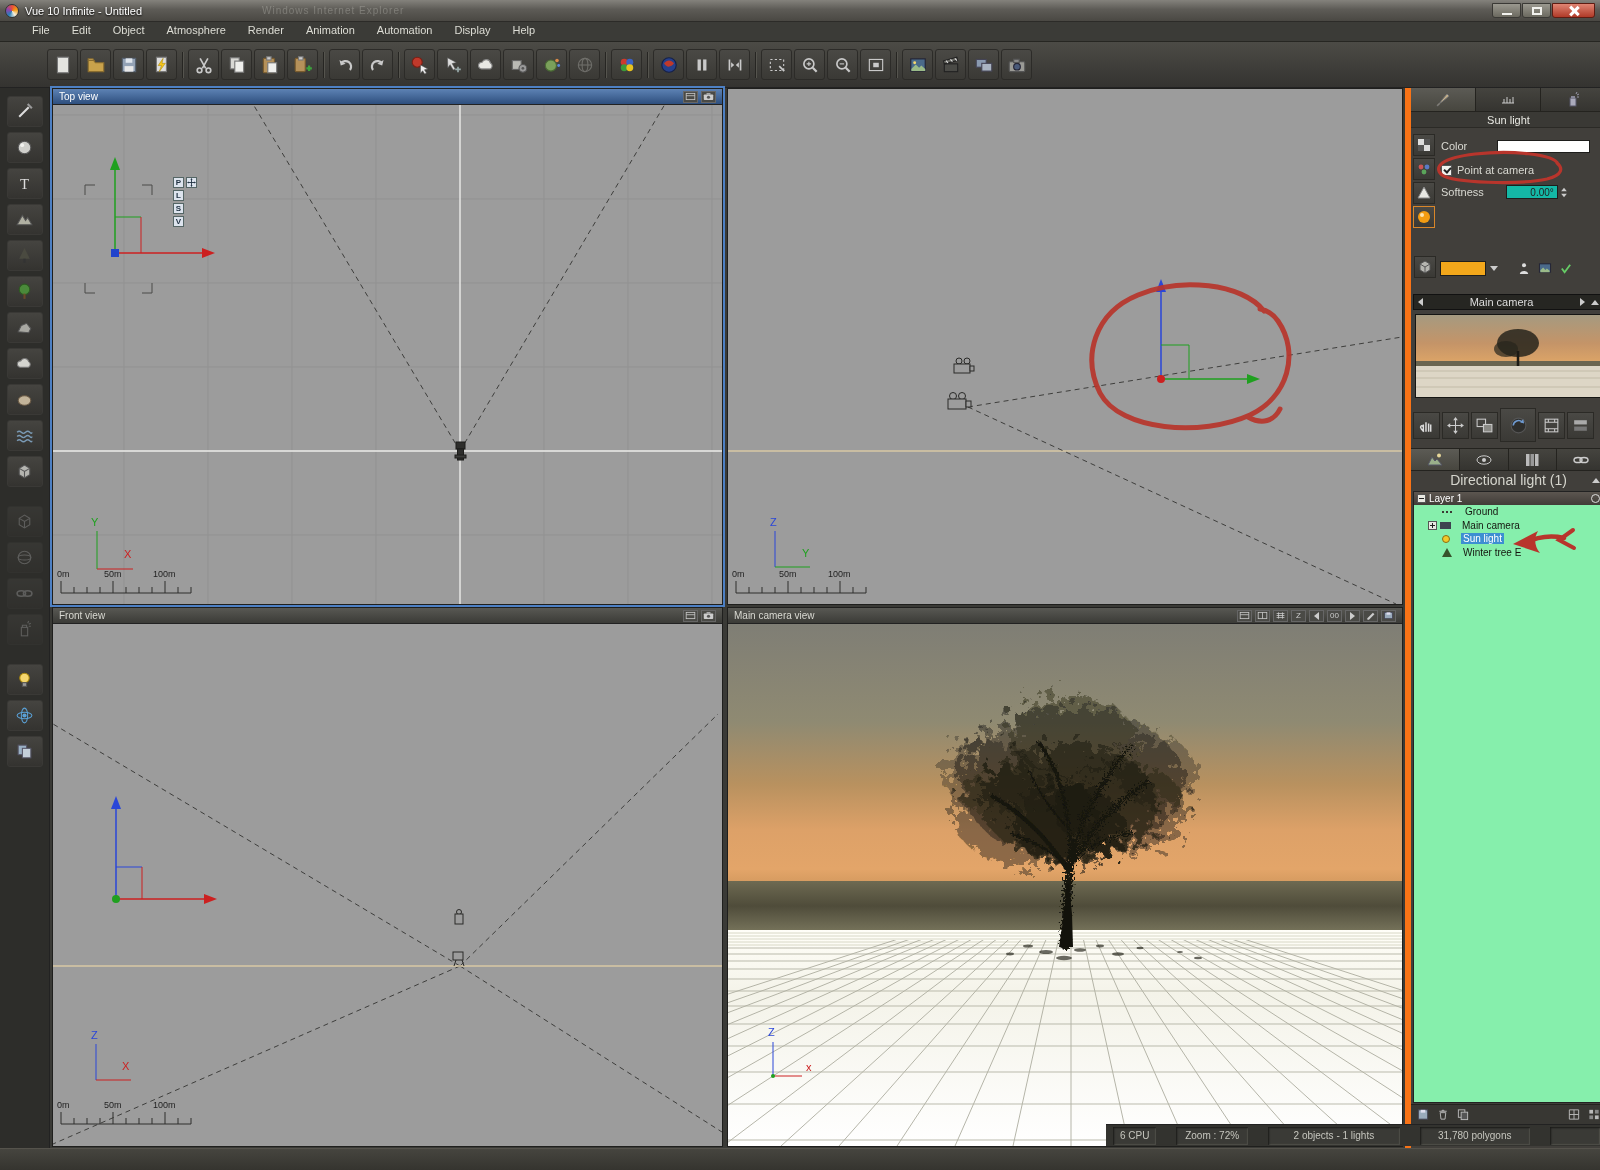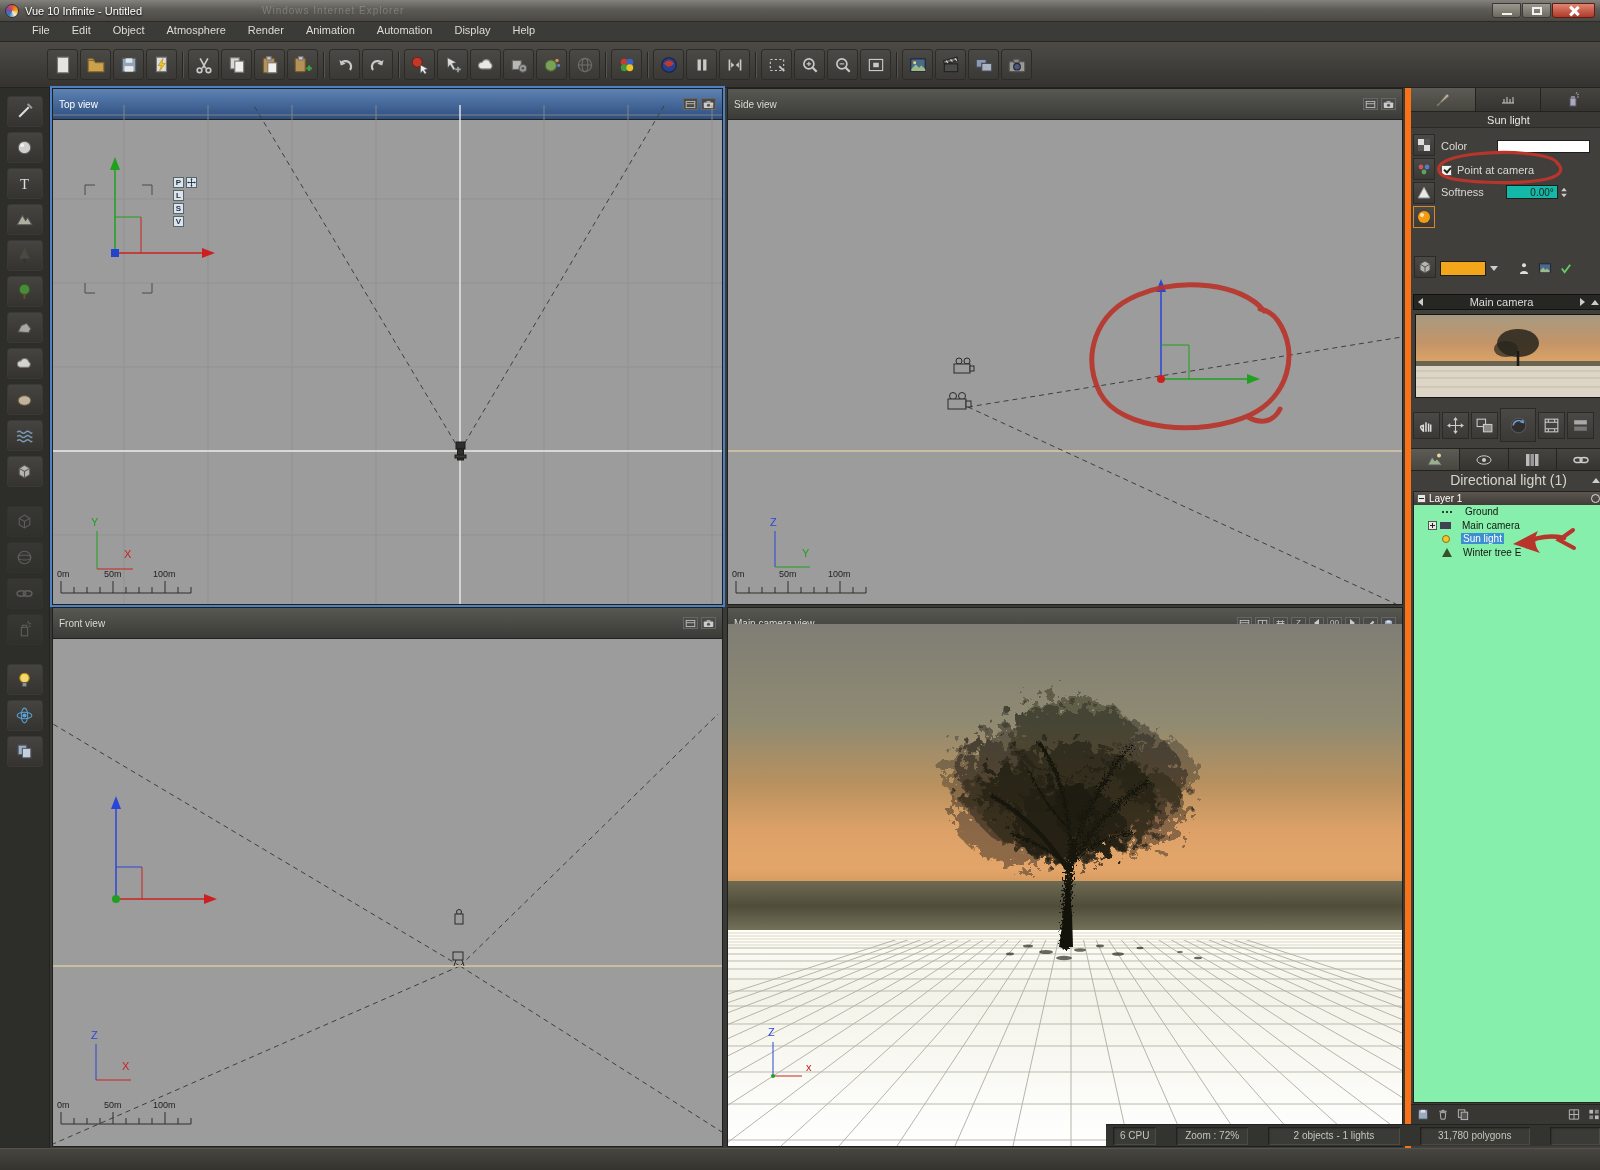--- a/index.html
+++ b/index.html
@@ -30,21 +30,21 @@
 .tsep{width:9px;height:32px;position:relative}
 .tsep::after{content:"";position:absolute;left:4px;top:3px;width:1px;height:26px;background:#262522;box-shadow:1px 0 0 #55544e}
 
 #leftbar{position:absolute;left:0;top:88px;width:50px;height:1060px;background:#2d2d2a;border-right:1px solid #222;display:flex;flex-direction:column;align-items:center;padding-top:8px}
 .lt{width:36px;height:31px;margin-bottom:5px;border:1px solid #3a3936;border-radius:3px;background:linear-gradient(#454440,#343330);display:flex;align-items:center;justify-content:center}
 .lt svg{width:19px;height:19px}
 .lt.dis{opacity:.45}
 .lt.gap{margin-top:14px}
 
 .vp{position:absolute;background:#9c9c9c;border:1px solid #1f1f1d}
-.vpt{height:31px;background:linear-gradient(#585853,#3b3b37);color:#d9d9d2;font-size:10px;display:flex;align-items:center;padding:0 6px;border-bottom:1px solid #222}
+.vpt{height:16px;background:linear-gradient(#585853,#3b3b37);color:#d9d9d2;font-size:10px;display:flex;align-items:center;padding:0 6px;border-bottom:1px solid #222}
 .vp.active{outline:2px solid #4d80c4}
 .vp.active .vpt{background:linear-gradient(#5d82b4,#2e4f7e);color:#fff}
 .vpt-label{flex:0 0 auto}
 .vpt-btns{margin-left:auto;display:flex;gap:3px;align-items:center}
 .vtb{width:15px;height:12px;border:1px solid #666;background:#4a4a46;display:flex;align-items:center;justify-content:center}
 .vtb svg{width:11px;height:9px}
 .vtb span{color:#ccc;font-size:8px;line-height:1}
 .vpb{position:absolute;left:0;top:16px;right:0;bottom:0;overflow:hidden}
 .mini-tb{position:absolute;left:120px;top:72px;width:26px}
 .mini-row{display:flex;gap:2px;margin-bottom:2px}
@@ -511,38 +511,20 @@
             <div class="mini-btn">S</div>
           </div>
         <div class="mini-row">
             <div class="mini-btn">V</div>
           </div>
       </div>
     </div>
   </div>
 
   <div class="vp" style="left:727px;top:88px;width:676px;height:517px">
-    <div class="vpt">
-      <span class="vpt-label">Side view</span>
-      <div class="vpt-btns">
-        <div class="vtb">
-            <svg viewBox="0 0 14 11">
-              <rect x="1.5" y="1.5" width="11" height="8" fill="none" stroke="#ccc"></rect>
-              <path d="M1.5 4.5h11" stroke="#ccc"></path>
-            </svg>
-          </div>
-        <div class="vtb">
-            <svg viewBox="0 0 14 11">
-              <rect x="1" y="3" width="12" height="7" rx="1" fill="#ccc"></rect>
-              <circle cx="7" cy="6.5" r="2" fill="#555"></circle>
-              <rect x="4.5" y="1" width="5" height="2.5" fill="#aaa"></rect>
-            </svg>
-          </div>
-      </div>
-    </div>
     <div class="vpb">
       <svg width="674" height="499" viewBox="0 0 674 499">
         <path d="M0 346H674" stroke="#d8c8a5" stroke-width="1.5"></path>
         <g stroke="#3e3e3c" stroke-dasharray="5 4" fill="none">
             <path d="M240 302L674 232M240 302L668 499"></path>
           </g>
         <g fill="#9c9c9c" stroke="#2a2a28">
           <circle cx="231" cy="256" r="3"></circle>
             <circle cx="239" cy="256" r="3"></circle>
             <rect x="226" y="259" width="16" height="9"></rect>

